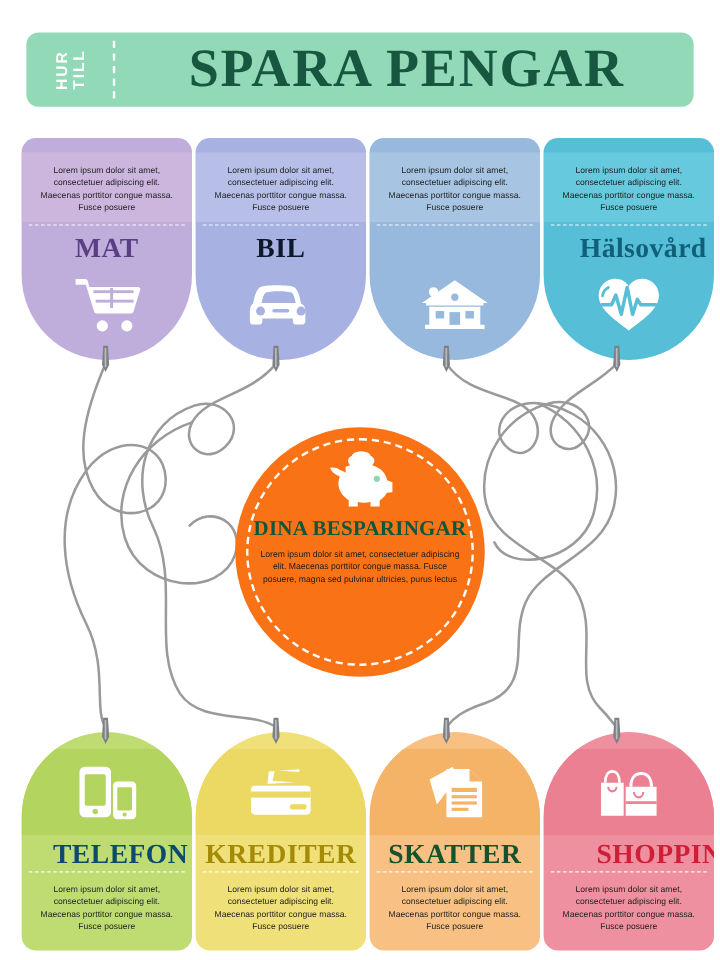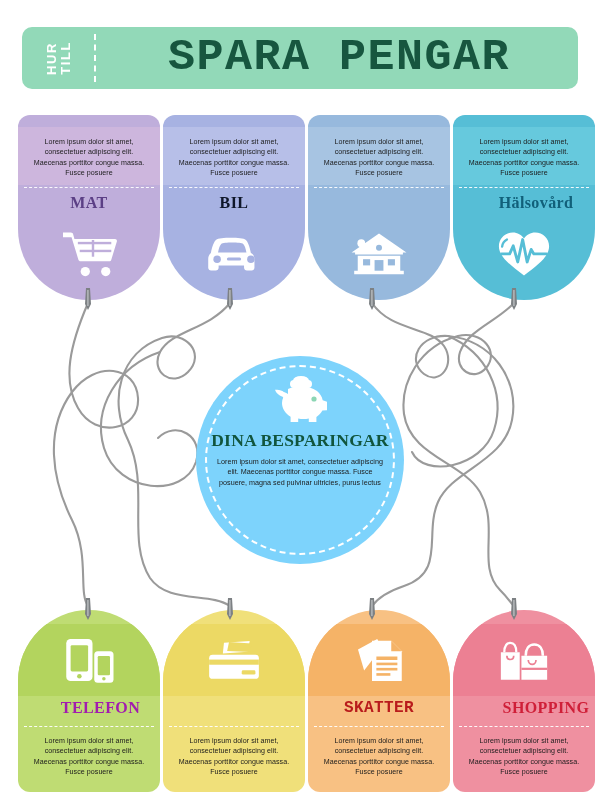--- a/index.html
+++ b/index.html
@@ -48,21 +48,21 @@
     left: 72px; top: 7px;
     width: 0; height: 48px;
     border-left: 2px dashed #ffffff;
   }
   .header-title {
     flex: 1;
     display: flex;
     align-items: center;
     justify-content: center;
     color: #17563f;
-    font-family: Liberation Mono, monospace;
+    font-family: Liberation Serif, serif;
     font-weight: bold;
     font-size: 45px;
     letter-spacing: 1.5px;
     line-height: 1;
     padding-left: 6px;
     padding-bottom: 2px;
   }
 
   
   .strings {
@@ -98,21 +98,21 @@
     line-height: 10.4px;
     color: #1b1b1b;
     font-family: "Liberation Sans", sans-serif;
     text-align: center;
     padding: 0 14px;
     letter-spacing: 0.05px;
   }
   .tag-title {
     font-family: "Liberation Serif", serif;
     font-weight: bold;
-    font-size: 16px;
+    font-size: 23px;
     text-align: center;
     letter-spacing: 0.4px;
     line-height: 1;
   }
   .tag-icon {
     display: flex;
     align-items: center;
     justify-content: center;
   }
   .tag-divider {
@@ -140,21 +140,21 @@
     width: 12px; height: 26px;
     pointer-events: none;
   }
 
   
   .center {
     position: absolute;
     left: 196px; top: 356px;
     width: 208px; height: 208px;
     border-radius: 50%;
-    background: #7dd3fc;
+    background: #f97316;
     display: flex;
     flex-direction: column;
     align-items: center;
   }
   .center-dash {
     position: absolute;
     left: 9px; top: 9px;
     width: 190px; height: 190px;
     border-radius: 50%;
     border: 2.5px dashed #ffffff;
@@ -318,39 +318,42 @@
           <rect x="6" y="4" width="30" height="48" rx="5"></rect>
           <rect x="11" y="11" width="20" height="30" rx="1.6" fill="#b3d45e"></rect>
           <circle cx="21" cy="46.5" r="2.6" fill="#b3d45e"></circle>
           <rect x="38" y="18" width="22" height="36" rx="4"></rect>
           <rect x="42" y="23.5" width="14" height="22" rx="1.4" fill="#b3d45e"></rect>
           <circle cx="49" cy="49.5" r="2" fill="#b3d45e"></circle>
         </g>
       </svg>
     </div>
     <div class="tag-half title-zone">
-      <div class="tag-title" style="color:#a21caf;margin-left:23px;">TELEFON</div>
+      <div class="tag-title" style="color:#0c4a6e;margin-left:23px;">TELEFON</div>
     </div>
     <div class="tag-divider"></div>
     <div class="tag-half blurb-zone">
       <div class="tag-blurb">Lorem ipsum dolor sit amet, consectetuer adipiscing elit. Maecenas porttitor congue massa. Fusce posuere</div>
     </div>
   </div>
 
   <div class="tag tag-bottom" style="left:163px; background:#f0e07a;">
     <div class="tag-half icon-zone tag-icon" style="background:#ecd964;">
       <svg viewBox="0 0 70 52" width="60" height="46" aria-hidden="true">
         <g fill="#ffffff">
           <path d="M24 4 54 6l-4 12-29-2z" transform="rotate(-8 38 10)"></path>
           <path d="M30 3.5 56 9l-3.6 9.5-26-5z" fill="#ecd964" transform="rotate(-8 40 10)"></path>
           <rect x="6" y="20" width="58" height="28" rx="4"></rect>
           <rect x="6" y="25.5" width="58" height="6" fill="#ecd964"></rect>
           <rect x="44" y="38" width="16" height="5" rx="1.6" fill="#ecd964"></rect>
         </g>
       </svg>
+    </div>
+    <div class="tag-half title-zone">
+      <div class="tag-title" style="color:#a38b08;">KREDITER</div>
     </div>
     <div class="tag-divider"></div>
     <div class="tag-half blurb-zone">
       <div class="tag-blurb">Lorem ipsum dolor sit amet, consectetuer adipiscing elit. Maecenas porttitor congue massa. Fusce posuere</div>
     </div>
   </div>
 
   <div class="tag tag-bottom" style="left:308px; background:#f8c183;">
     <div class="tag-half icon-zone tag-icon" style="background:#f5b367;">
       <svg viewBox="0 0 64 56" width="56" height="50" aria-hidden="true">
@@ -359,21 +362,21 @@
           <path d="M24 6h22l12 12v34H24z"></path>
           <path d="M46 6v12h12z" fill="#f5b367"></path>
           <rect x="29" y="24" width="24" height="4" fill="#f5b367"></rect>
           <rect x="29" y="31" width="24" height="3" fill="#f5b367"></rect>
           <rect x="29" y="37" width="24" height="3" fill="#f5b367"></rect>
           <rect x="29" y="43" width="16" height="3" fill="#f5b367"></rect>
         </g>
       </svg>
     </div>
     <div class="tag-half title-zone">
-      <div class="tag-title" style="color:#b91c1c;font-family:Liberation Mono, monospace;">SKATTER</div>
+      <div class="tag-title" style="color:#14532d;">SKATTER</div>
     </div>
     <div class="tag-divider"></div>
     <div class="tag-half blurb-zone">
       <div class="tag-blurb">Lorem ipsum dolor sit amet, consectetuer adipiscing elit. Maecenas porttitor congue massa. Fusce posuere</div>
     </div>
   </div>
 
   <div class="tag tag-bottom" style="left:453px; background:#ef90a0;">
     <div class="tag-half icon-zone tag-icon" style="background:#ec8093;">
       <svg viewBox="0 0 70 54" width="60" height="48" aria-hidden="true">

